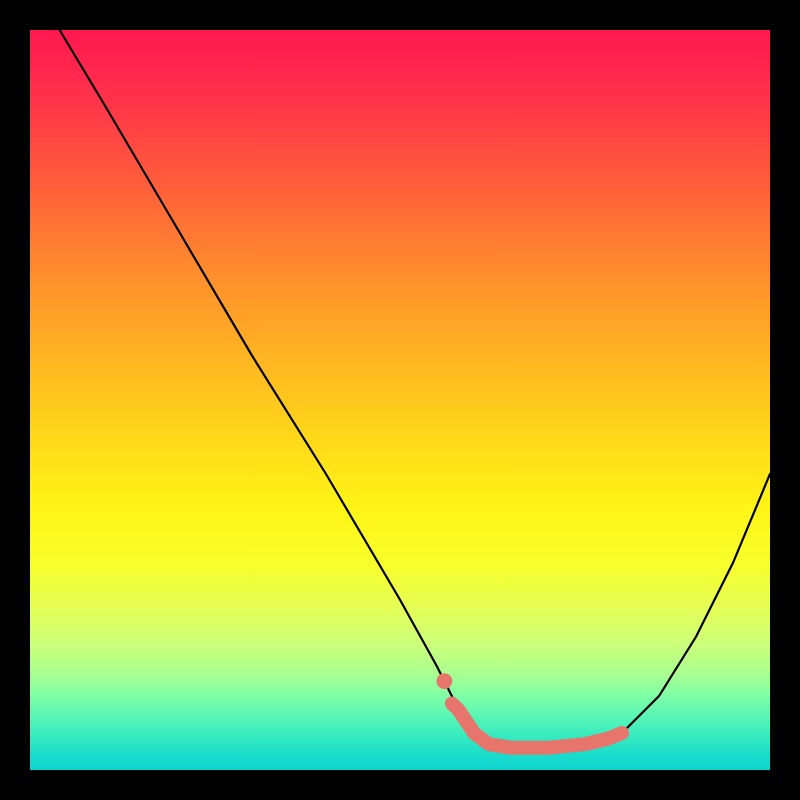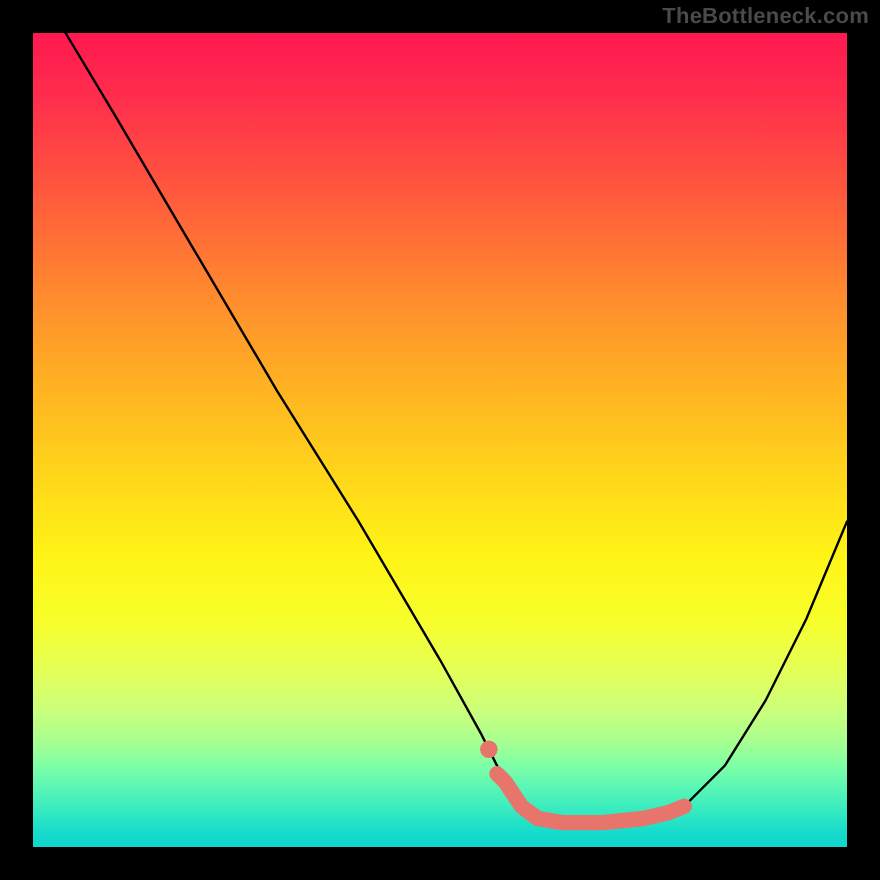--- a/index.html
+++ b/index.html
@@ -56,21 +56,20 @@
     position: absolute;
     inset: 0;
     width: 100%;
     height: 100%;
   }
 </style>
 </head>
 <body>
 
 <div class="container">
-  <div class="watermark">TheBottleneck.com</div>
   <div class="plot-frame">
     <div class="gradient"></div>
     <svg class="curve" viewBox="0 0 740 740" preserveAspectRatio="none">
       <path d="M29.60 0.00 L74.00 74.00 L148.00 199.80 L222.00 325.60 L296.00 444.00 L370.00 569.80 L407.00 636.40 L429.20 680.80 L444.00 703.00 L458.80 714.10 L481.00 717.80 L518.00 717.80 L555.00 714.10 L592.00 703.00 L629.00 666.00 L666.00 606.80 L703.00 532.80 L740.00 444.00" id="mainPath" stroke="#000" stroke-width="2.2" fill="none" stroke-linecap="round"></path>
       <path d="M421.80 673.40 L429.20 680.80 L444.00 703.00 L458.80 714.10 L481.00 717.80 L518.00 717.80 L555.00 714.10 L577.20 708.92 L592.00 703.00" id="hlPath" stroke="#e8756c" stroke-width="14" fill="none" stroke-linecap="round" stroke-linejoin="round"></path>
       <circle id="hlDot" r="8" fill="#e8756c" cx="414.40" cy="651.20"></circle>
     </svg>
   </div>
 </div>
 

